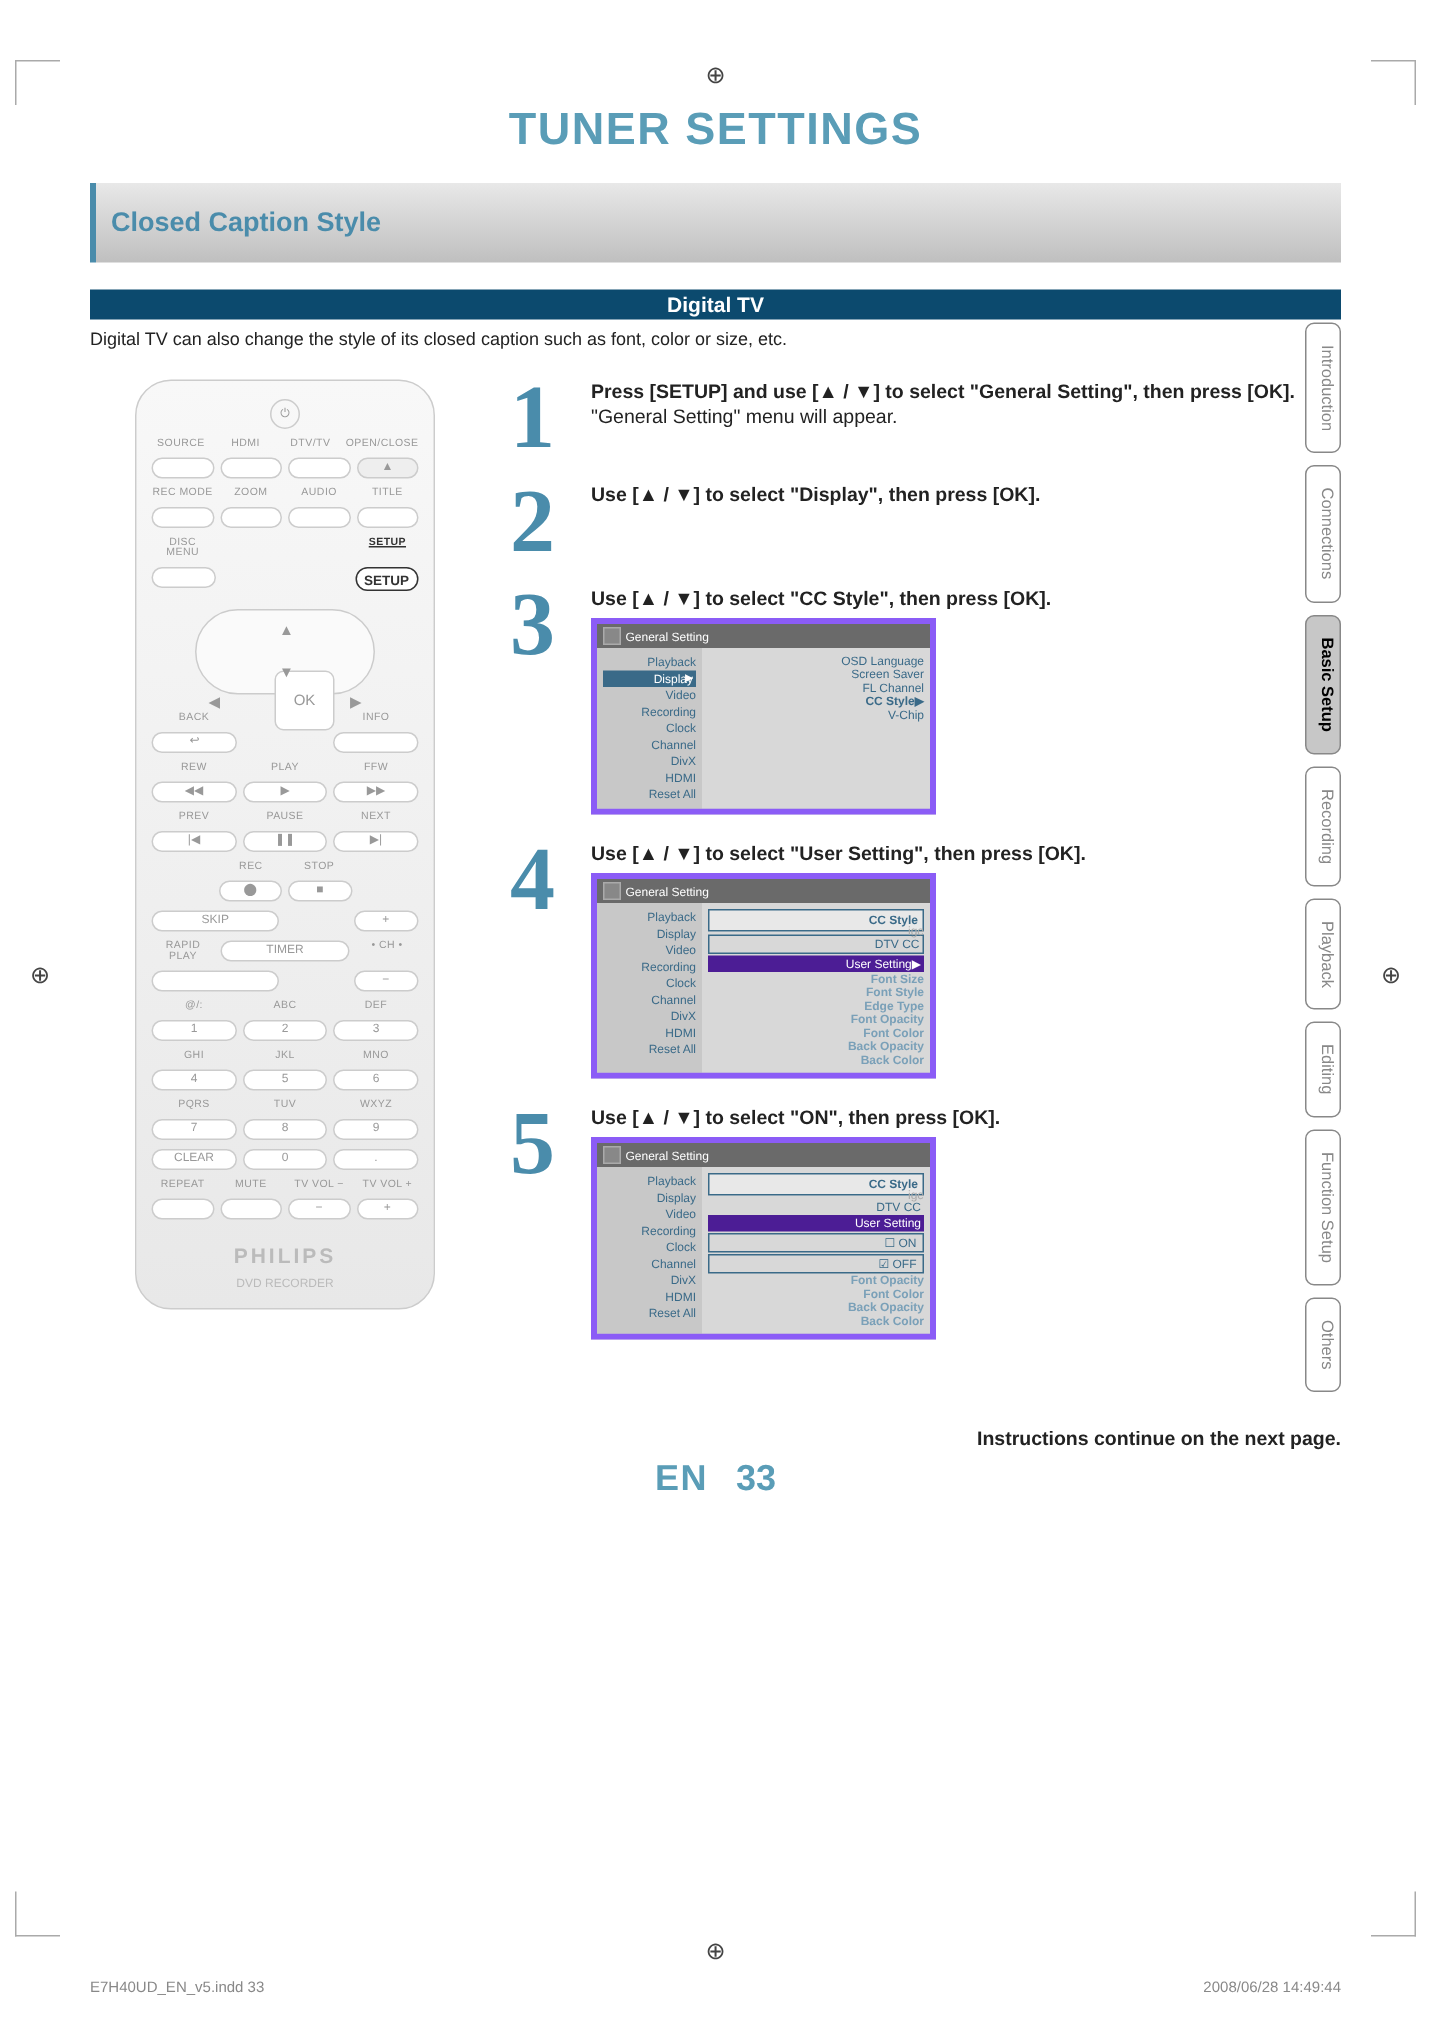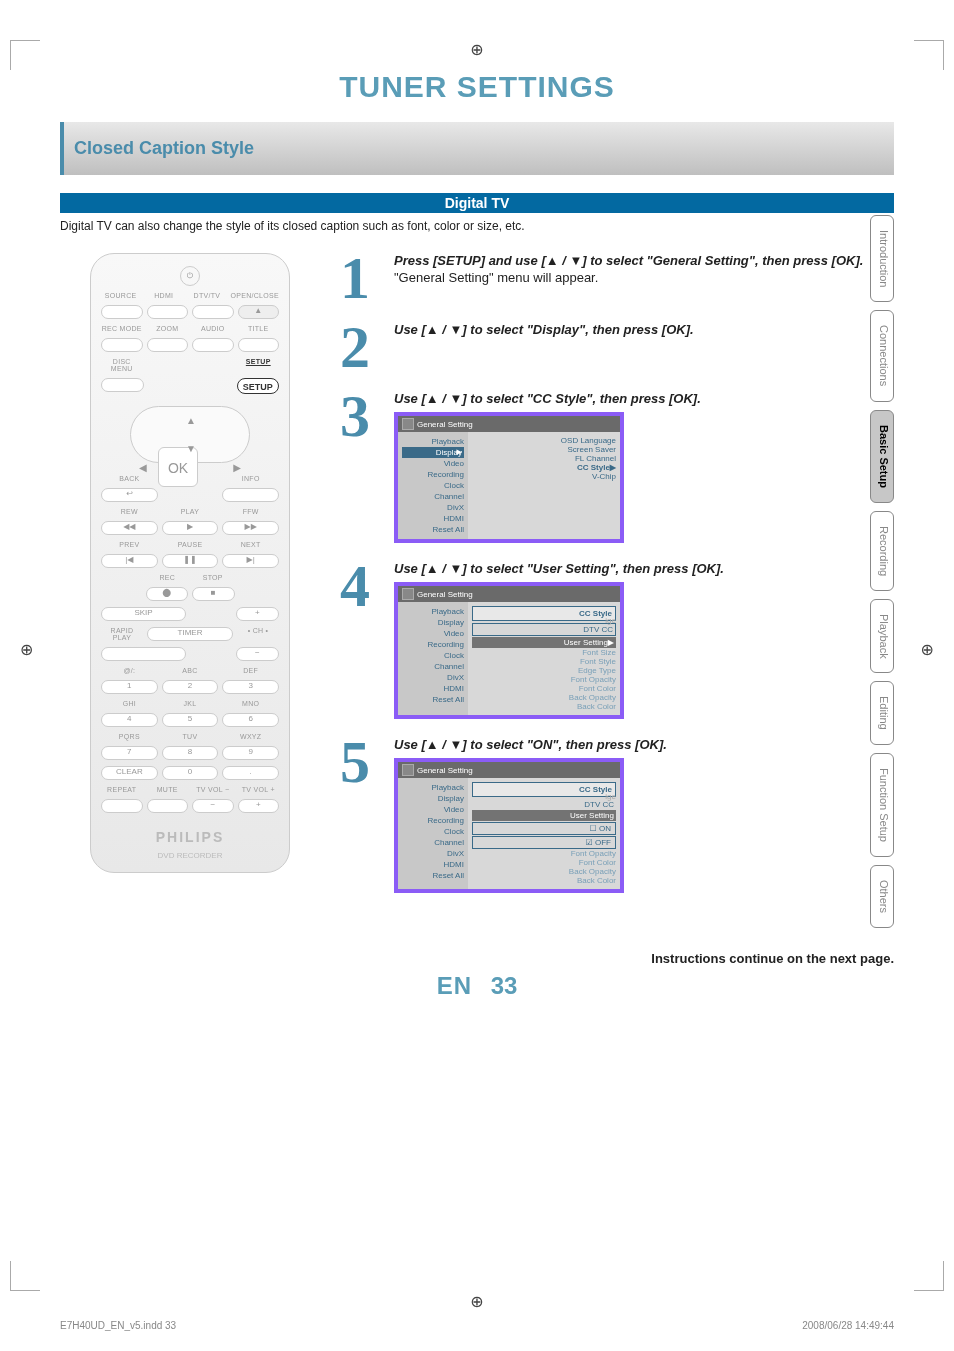--- a/index.html
+++ b/index.html
@@ -44,21 +44,21 @@
     background: linear-gradient(#e8e8e8, #bfbfbf);
     border-left: 4px solid #4a8cab;
     padding: 16px 10px;
     font-size: 18px;
     font-weight: bold;
     color: #4a8cab;
   }
 
   .sub-bar {
     margin-top: 18px;
-    background: #0369a1;
+    background: #0c4a6e;
     color: #fff;
     text-align: center;
     font-size: 14px;
     font-weight: bold;
     padding: 2px 0;
     width: 100%;
   }
 
   .intro-text {
     font-size: 12px;
@@ -92,23 +92,23 @@
   }
   .remote .rbtn { border: 1px solid #ccc; border-radius: 10px; height: 14px; background: #fff; }
   .remote .row { display: flex; justify-content: space-between; gap: 4px; }
   .remote .row > * { flex: 1; }
   .remote .lbl { font-size: 7px; letter-spacing: 0.3px; }
   .remote .dpad {
     width: 120px; height: 120px; margin: 6px auto; position: relative;
     border: 1px solid #ccc; border-radius: 60px; background: #fafafa;
   }
   .remote .dpad .ok {
-    position: absolute; top: 40px; left: 27px; width: 40px; height: 40px;
+    position: absolute; top: 40px; left: 52px; width: 40px; height: 40px;
     border: 1px solid #ccc; border-radius: 6px; background: #fff;
-    font-size: 14px; line-height: 40px; color: #999;
+    font-size: 10px; line-height: 40px; color: #999;
   }
   .remote .dpad .arrow { position: absolute; font-size: 10px; color: #999; }
   .remote .dpad .au { top: 8px; left: 55px; }
   .remote .dpad .ad { bottom: 8px; left: 55px; }
   .remote .dpad .al { top: 55px; left: 8px; }
   .remote .dpad .ar { top: 55px; right: 8px; }
   .remote .setup { border: 1px solid #333; border-radius: 10px; background: #fff; height: 16px; font-size: 9px; line-height: 16px; color: #333; font-weight: bold; }
   .remote .brand { font-size: 14px; font-weight: bold; color: #bbb; letter-spacing: 2px; margin-top: 10px; }
   .remote .sub { font-size: 8px; color: #bbb; }
 
@@ -123,21 +123,21 @@
   .step-num {
     font-size: 60px;
     font-weight: 900;
     color: #4a8cab;
     line-height: 0.85;
     width: 44px;
     flex-shrink: 0;
     font-family: Georgia, 'Times New Roman', serif;
   }
   .step-body { flex: 1; font-size: 13px; }
-  .step-body .instr { font-weight: bold; font-style: italic; }
+  .step-body .instr { font-weight: bold; }
   .step-body .note { font-weight: normal; margin-top: 2px; }
 
   .osd {
     margin-top: 6px;
     width: 230px;
     border: 4px solid #8b5cf6;
     background: #d0d0d0;
     font-size: 8px;
     color: #3a6a88;
     text-align: right;
@@ -166,26 +166,26 @@
   }
   .osd-left div { padding: 1px 0; }
   .osd-left .sel { background: #3a6a88; color: #fff; padding: 1px 2px; position: relative; }
   .osd-left .sel::after { content: "▶"; position: absolute; right: 2px; font-size: 7px; }
   .osd-right {
     flex: 1;
     padding: 4px 4px;
     background: #d8d8d8;
     position: relative;
   }
-  .osd-right .hl { background: #737373; color: #fff; padding: 1px 2px; }
+  .osd-right .hl { background: #4c1d95; color: #fff; padding: 1px 2px; }
   .osd-right .box { border: 1px solid #3a6a88; background: #e8e8e8; padding: 2px 3px; margin-bottom: 2px; font-weight: bold; }
   .osd-right .op { padding: 1px 4px; }
   .osd-right .op::before { content: "☐ "; }
   .osd-right .op.chk::before { content: "☑ "; }
-  .osd-right .dim { color: #7aa0b8; }
+  .osd-right .dim { color: #7aa0b8; font-weight: bold; }
 
   .side-tabs {
     position: absolute;
     right: 0px;
     top: 145px;
     width: 24px;
     display: flex;
     flex-direction: column;
     gap: 8px;
   }

